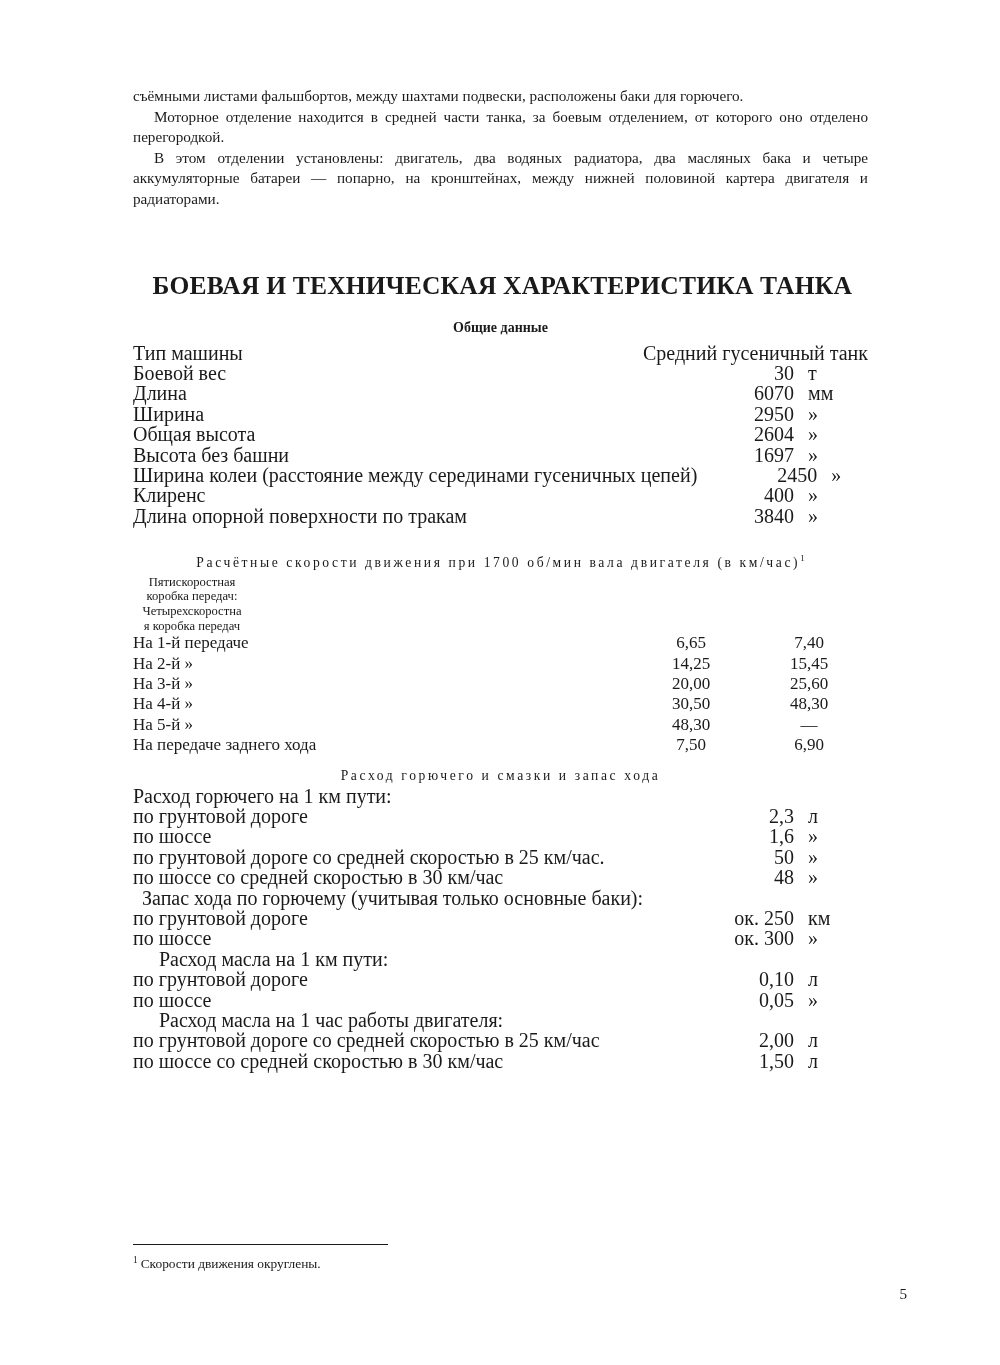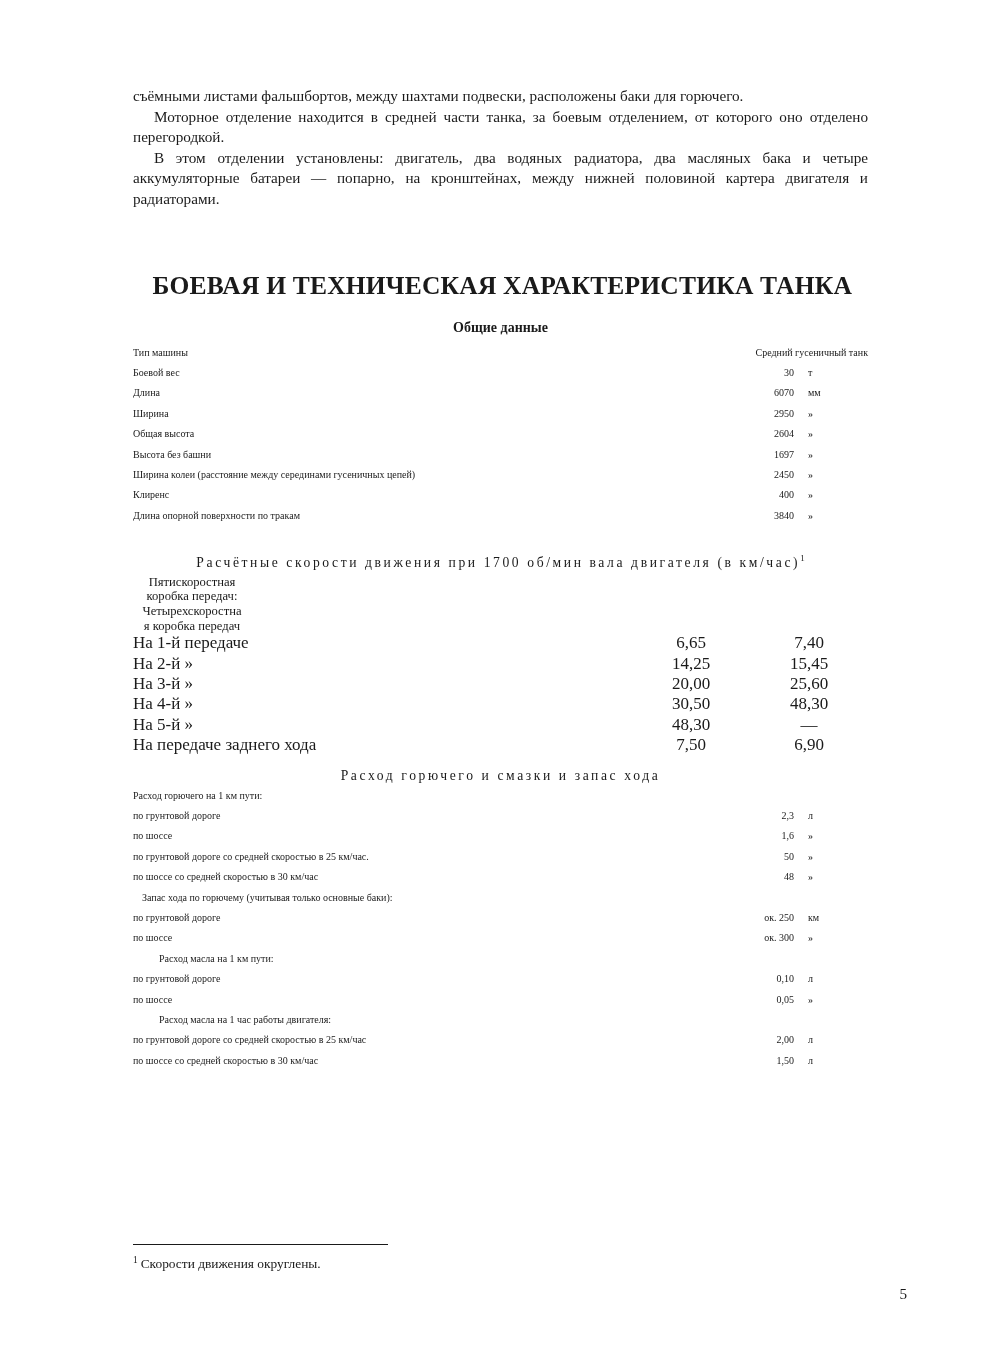--- a/index.html
+++ b/index.html
@@ -65,21 +65,21 @@
   .spaced-head sup {
     font-size: 9px;
     letter-spacing: 0;
     vertical-align: super;
   }
 
   
   .spec-row {
     display: flex;
     align-items: baseline;
-    font-size: 10px;
+    font-size: 20px;
     line-height: 20.4px;
     width: 100%;
     justify-content: space-between;
   }
   .spec-label {
     flex: 1 1 auto;
     white-space: nowrap;
   }
   .spec-label.ind1 { padding-left: 9px; }
   .spec-label.ind2 { padding-left: 26px; }

